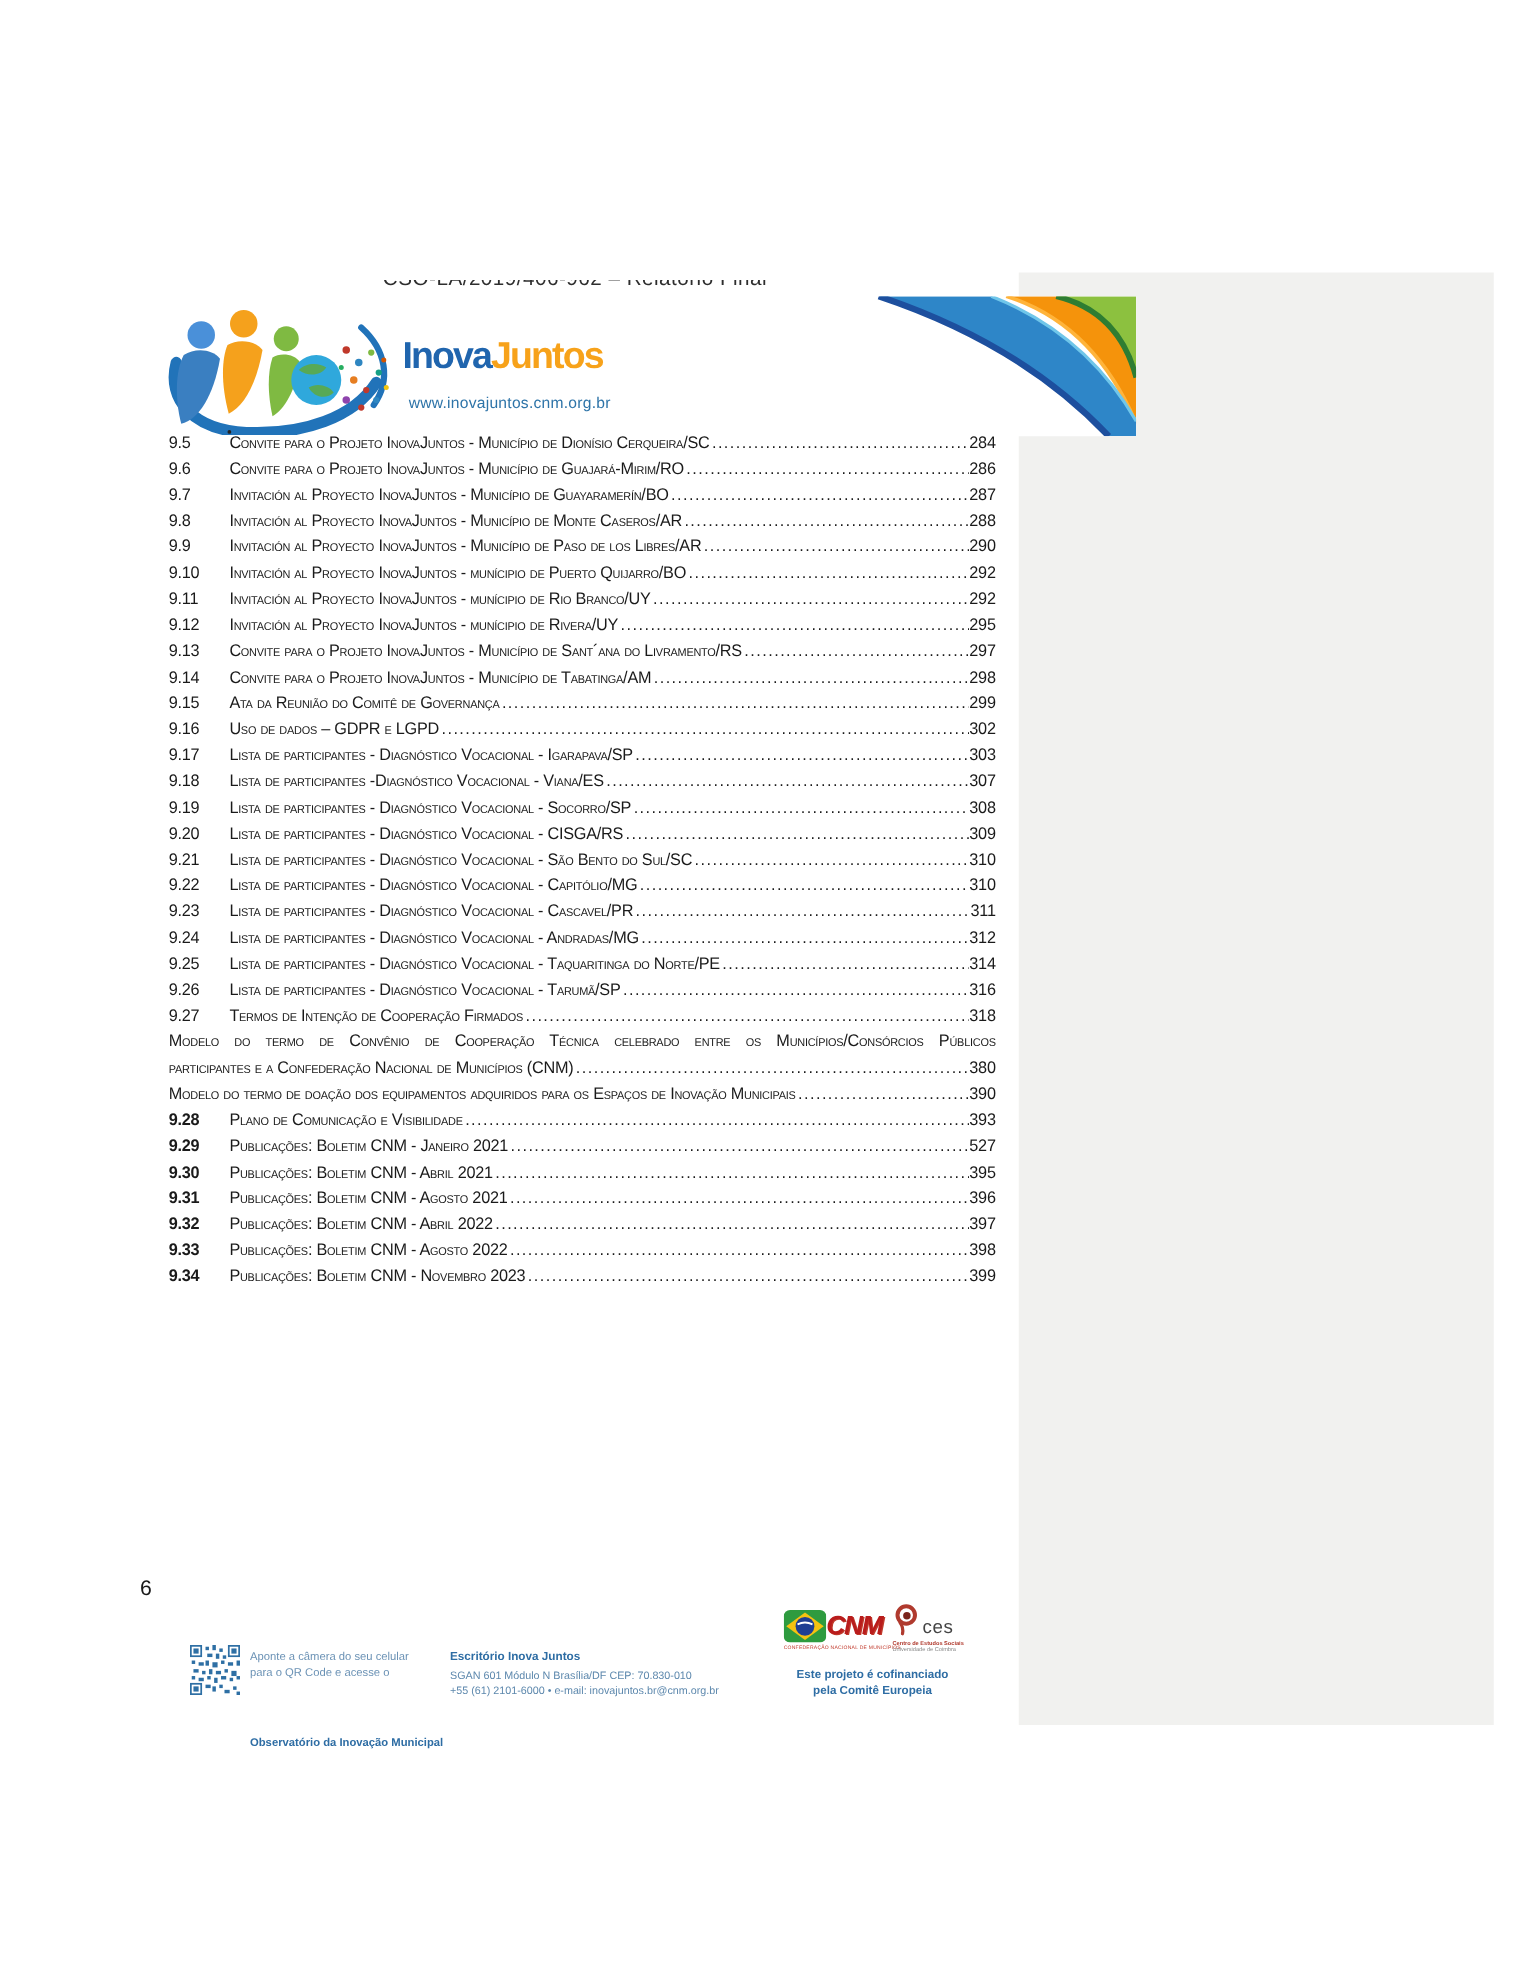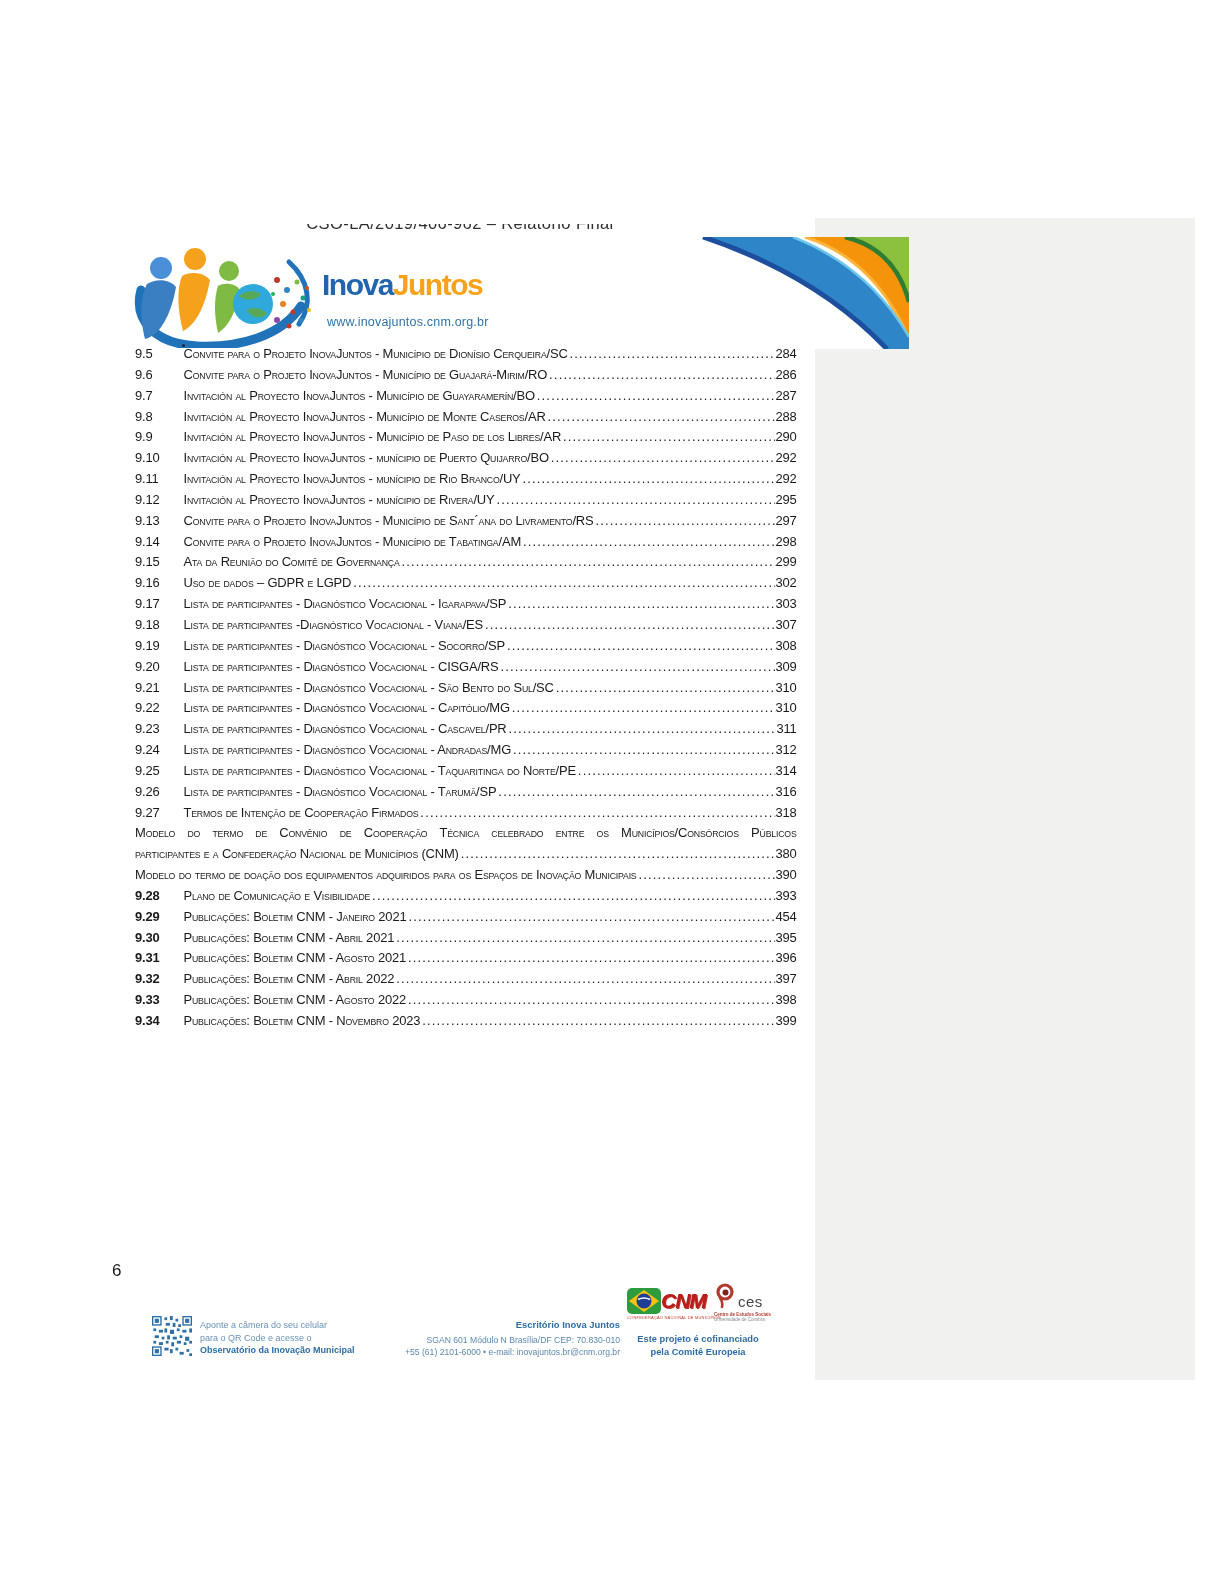--- a/index.html
+++ b/index.html
@@ -38,22 +38,22 @@
   .toc-dots { flex:1 1 auto; overflow:hidden; white-space:nowrap; padding:0 2px; }
   .toc-dots::after { content:"....................................................................................................................................................................................."; letter-spacing:1.2px; }
   .toc-page { flex:none; text-align:right; font-variant-caps:normal; }
 
   
   .folio { position:absolute; left:112px; top:1261px; font-size:17px; color:#1a1a1a; }
 
   
   .qr { position:absolute; left:152px; top:1316px; }
   .qr-caption { position:absolute; left:200px; top:1319px; font-size:9px; line-height:12.5px; color:#6b92b5; }
-  .qr-caption .strong { color:#2e6da4; font-weight:700; }
-  .office { position:absolute; left:360px; top:1319px; width:260px; text-align:right; color:#5d88ad; font-size:8.6px; line-height:12.5px; }
+  .qr-caption .strong { color:#2e6da4; font-weight:700;margin-top:44px; }
+  .office { position:absolute; left:360px; top:1319px; width:260px; text-align:left; color:#5d88ad; font-size:8.6px; line-height:12.5px; }
   .office .title { color:#2e6da4; font-weight:700; font-size:9.4px; margin-bottom:2px; }
   .cnm-logo { position:absolute; left:627px; top:1288px; width:84px; height:34px; }
   .cnm-text { position:absolute; left:34px; top:1px; font-size:21px; font-weight:700; font-style:italic; color:#b91c1c; text-shadow:1px 1px 0 #c0392b; letter-spacing:-1px; }
   .cnm-sub { position:absolute; left:0; top:27px; width:84px; font-size:4px; color:#c0392b; white-space:nowrap; letter-spacing:.2px; }
   .ces-logo { position:absolute; left:714px; top:1283px; width:86px; height:40px; }
   .ces-row { display:flex; align-items:flex-end; }
   .ces-name { font-size:15px; color:#444; letter-spacing:.5px; margin-left:2px; line-height:14px; }
   .ces-sub1 { font-size:4.5px; color:#b03a2e; font-weight:700; margin-top:3px; }
   .ces-sub2 { font-size:4.5px; color:#8a8a8a; }
   .cofinance { position:absolute; left:612px; top:1333px; width:172px; text-align:center; font-size:9.3px; line-height:12.5px; font-weight:700; color:#2e6da4; }
@@ -272,21 +272,21 @@
       <div class="toc-row bold-num">
       <span class="toc-num">9.28</span>
       <span class="toc-title">Plano de Comunicação e Visibilidade</span>
       <span class="toc-dots"></span>
       <span class="toc-page">393</span>
     </div>
       <div class="toc-row bold-num">
       <span class="toc-num">9.29</span>
       <span class="toc-title">Publicações: Boletim CNM - Janeiro 2021</span>
       <span class="toc-dots"></span>
-      <span class="toc-page">454</span>
+      <span class="toc-page">527</span>
     </div>
       <div class="toc-row bold-num">
       <span class="toc-num">9.30</span>
       <span class="toc-title">Publicações: Boletim CNM - Abril 2021</span>
       <span class="toc-dots"></span>
       <span class="toc-page">395</span>
     </div>
       <div class="toc-row bold-num">
       <span class="toc-num">9.31</span>
       <span class="toc-title">Publicações: Boletim CNM - Agosto 2021</span>

